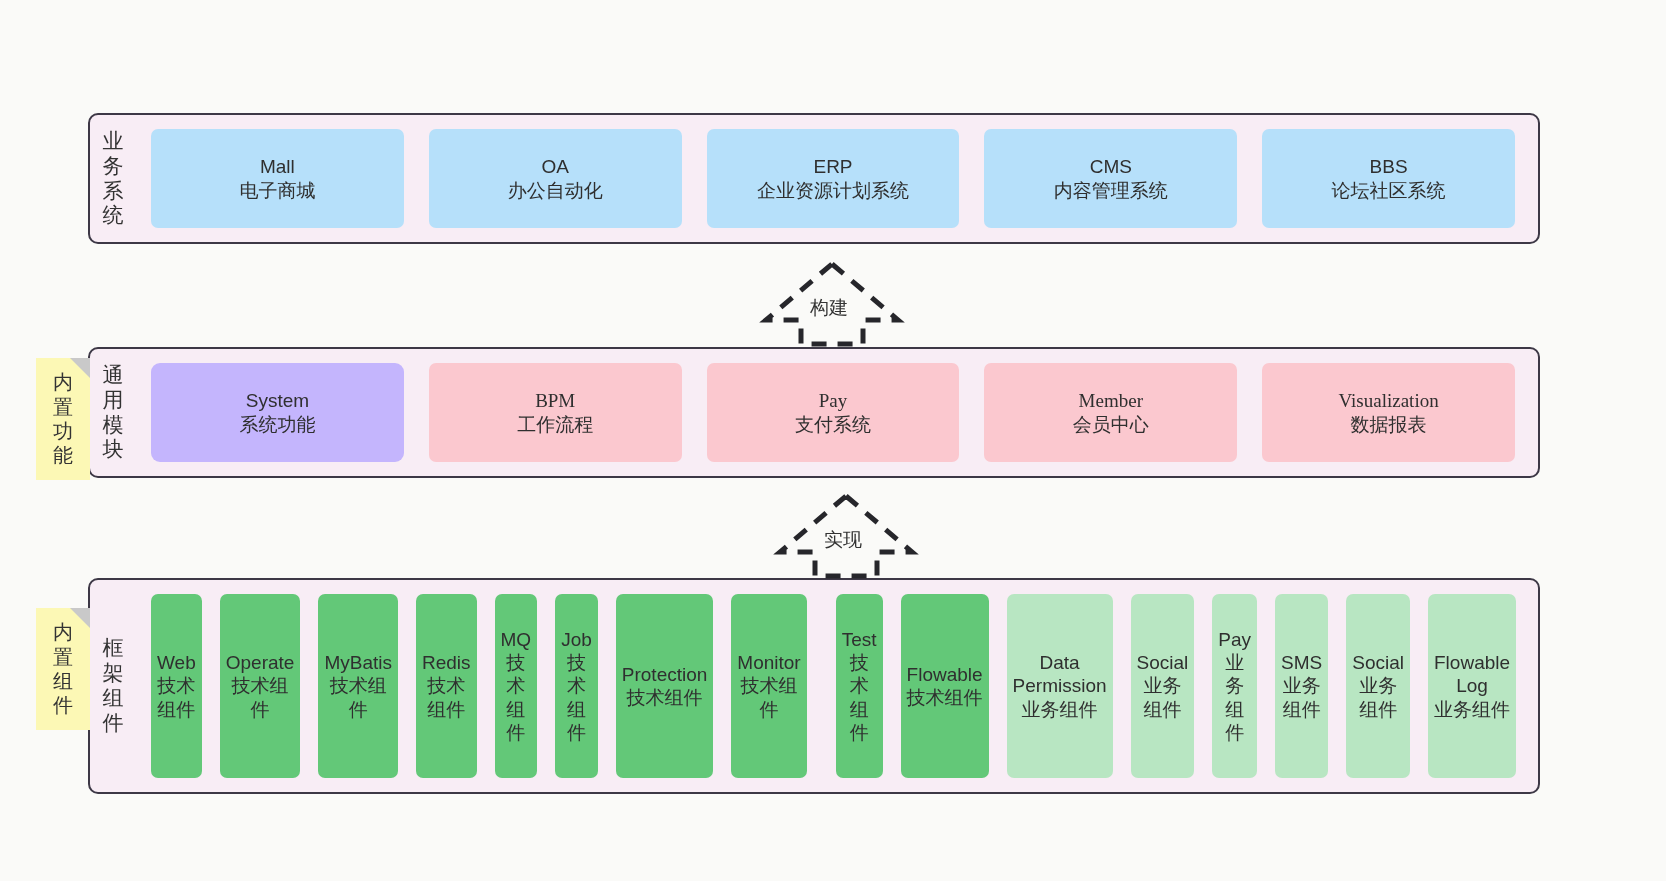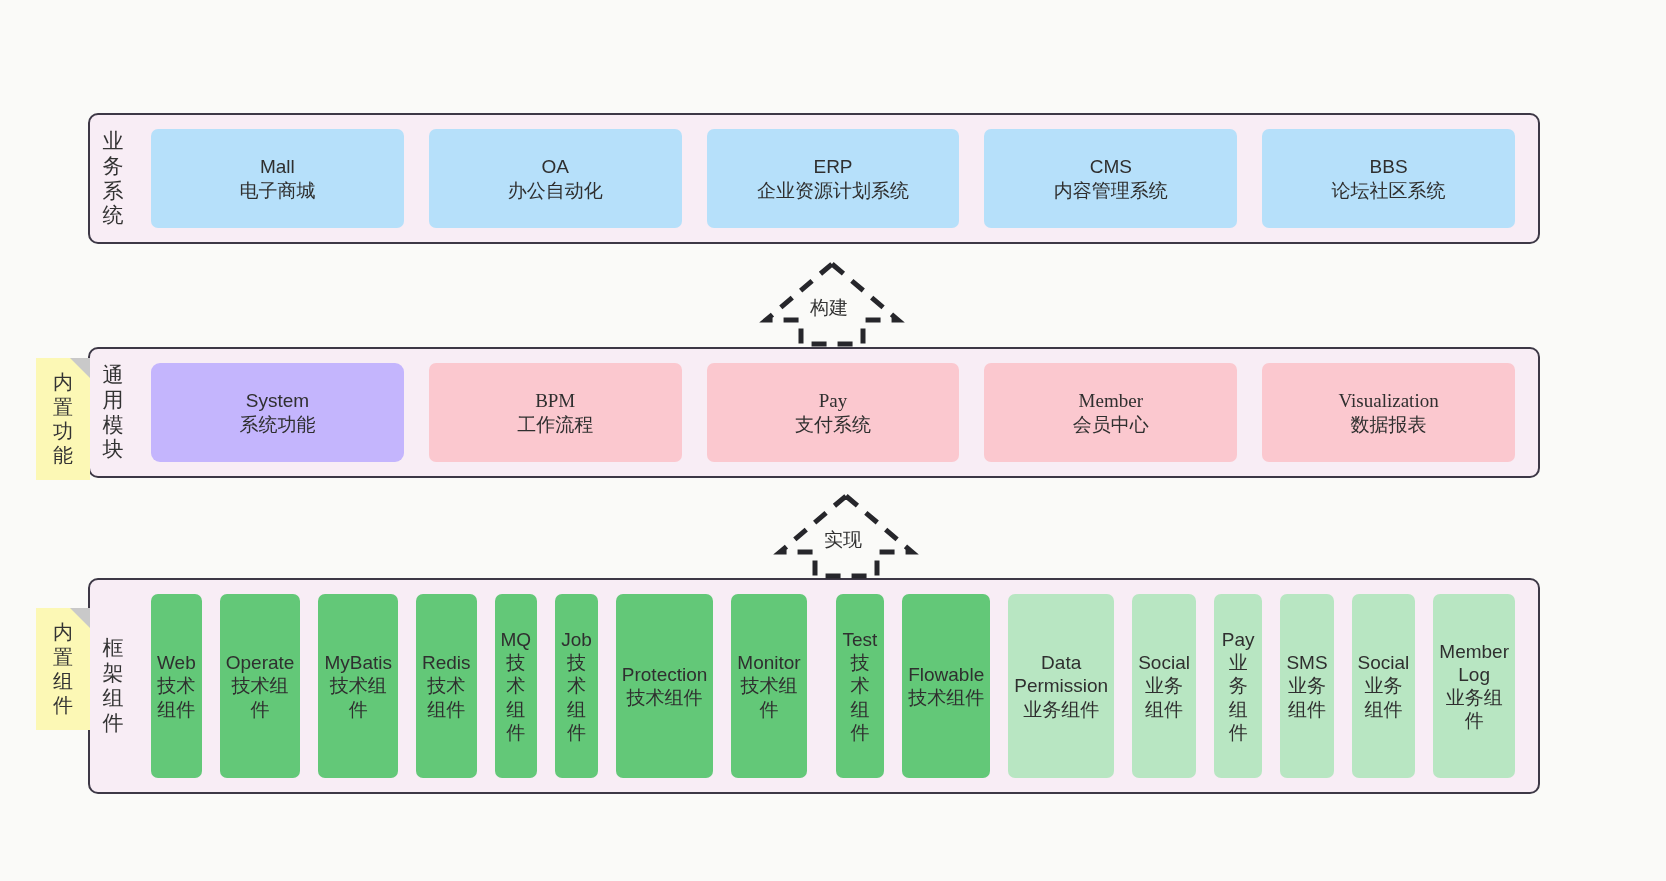--- a/index.html
+++ b/index.html
@@ -287,19 +287,19 @@
       </div>
       <div class="card green-light">
         <span class="t1">SMS</span>
         <span class="t2">业务组件</span>
       </div>
       <div class="card green-light">
         <span class="t1">Social</span>
         <span class="t2">业务组件</span>
       </div>
       <div class="card green-light">
-        <span class="t1">Member Log</span>
+        <span class="t1">Flowable Log</span>
         <span class="t2">业务组件</span>
       </div>
     </div>
 
   </div>
 </div>
 
 </body></html>

